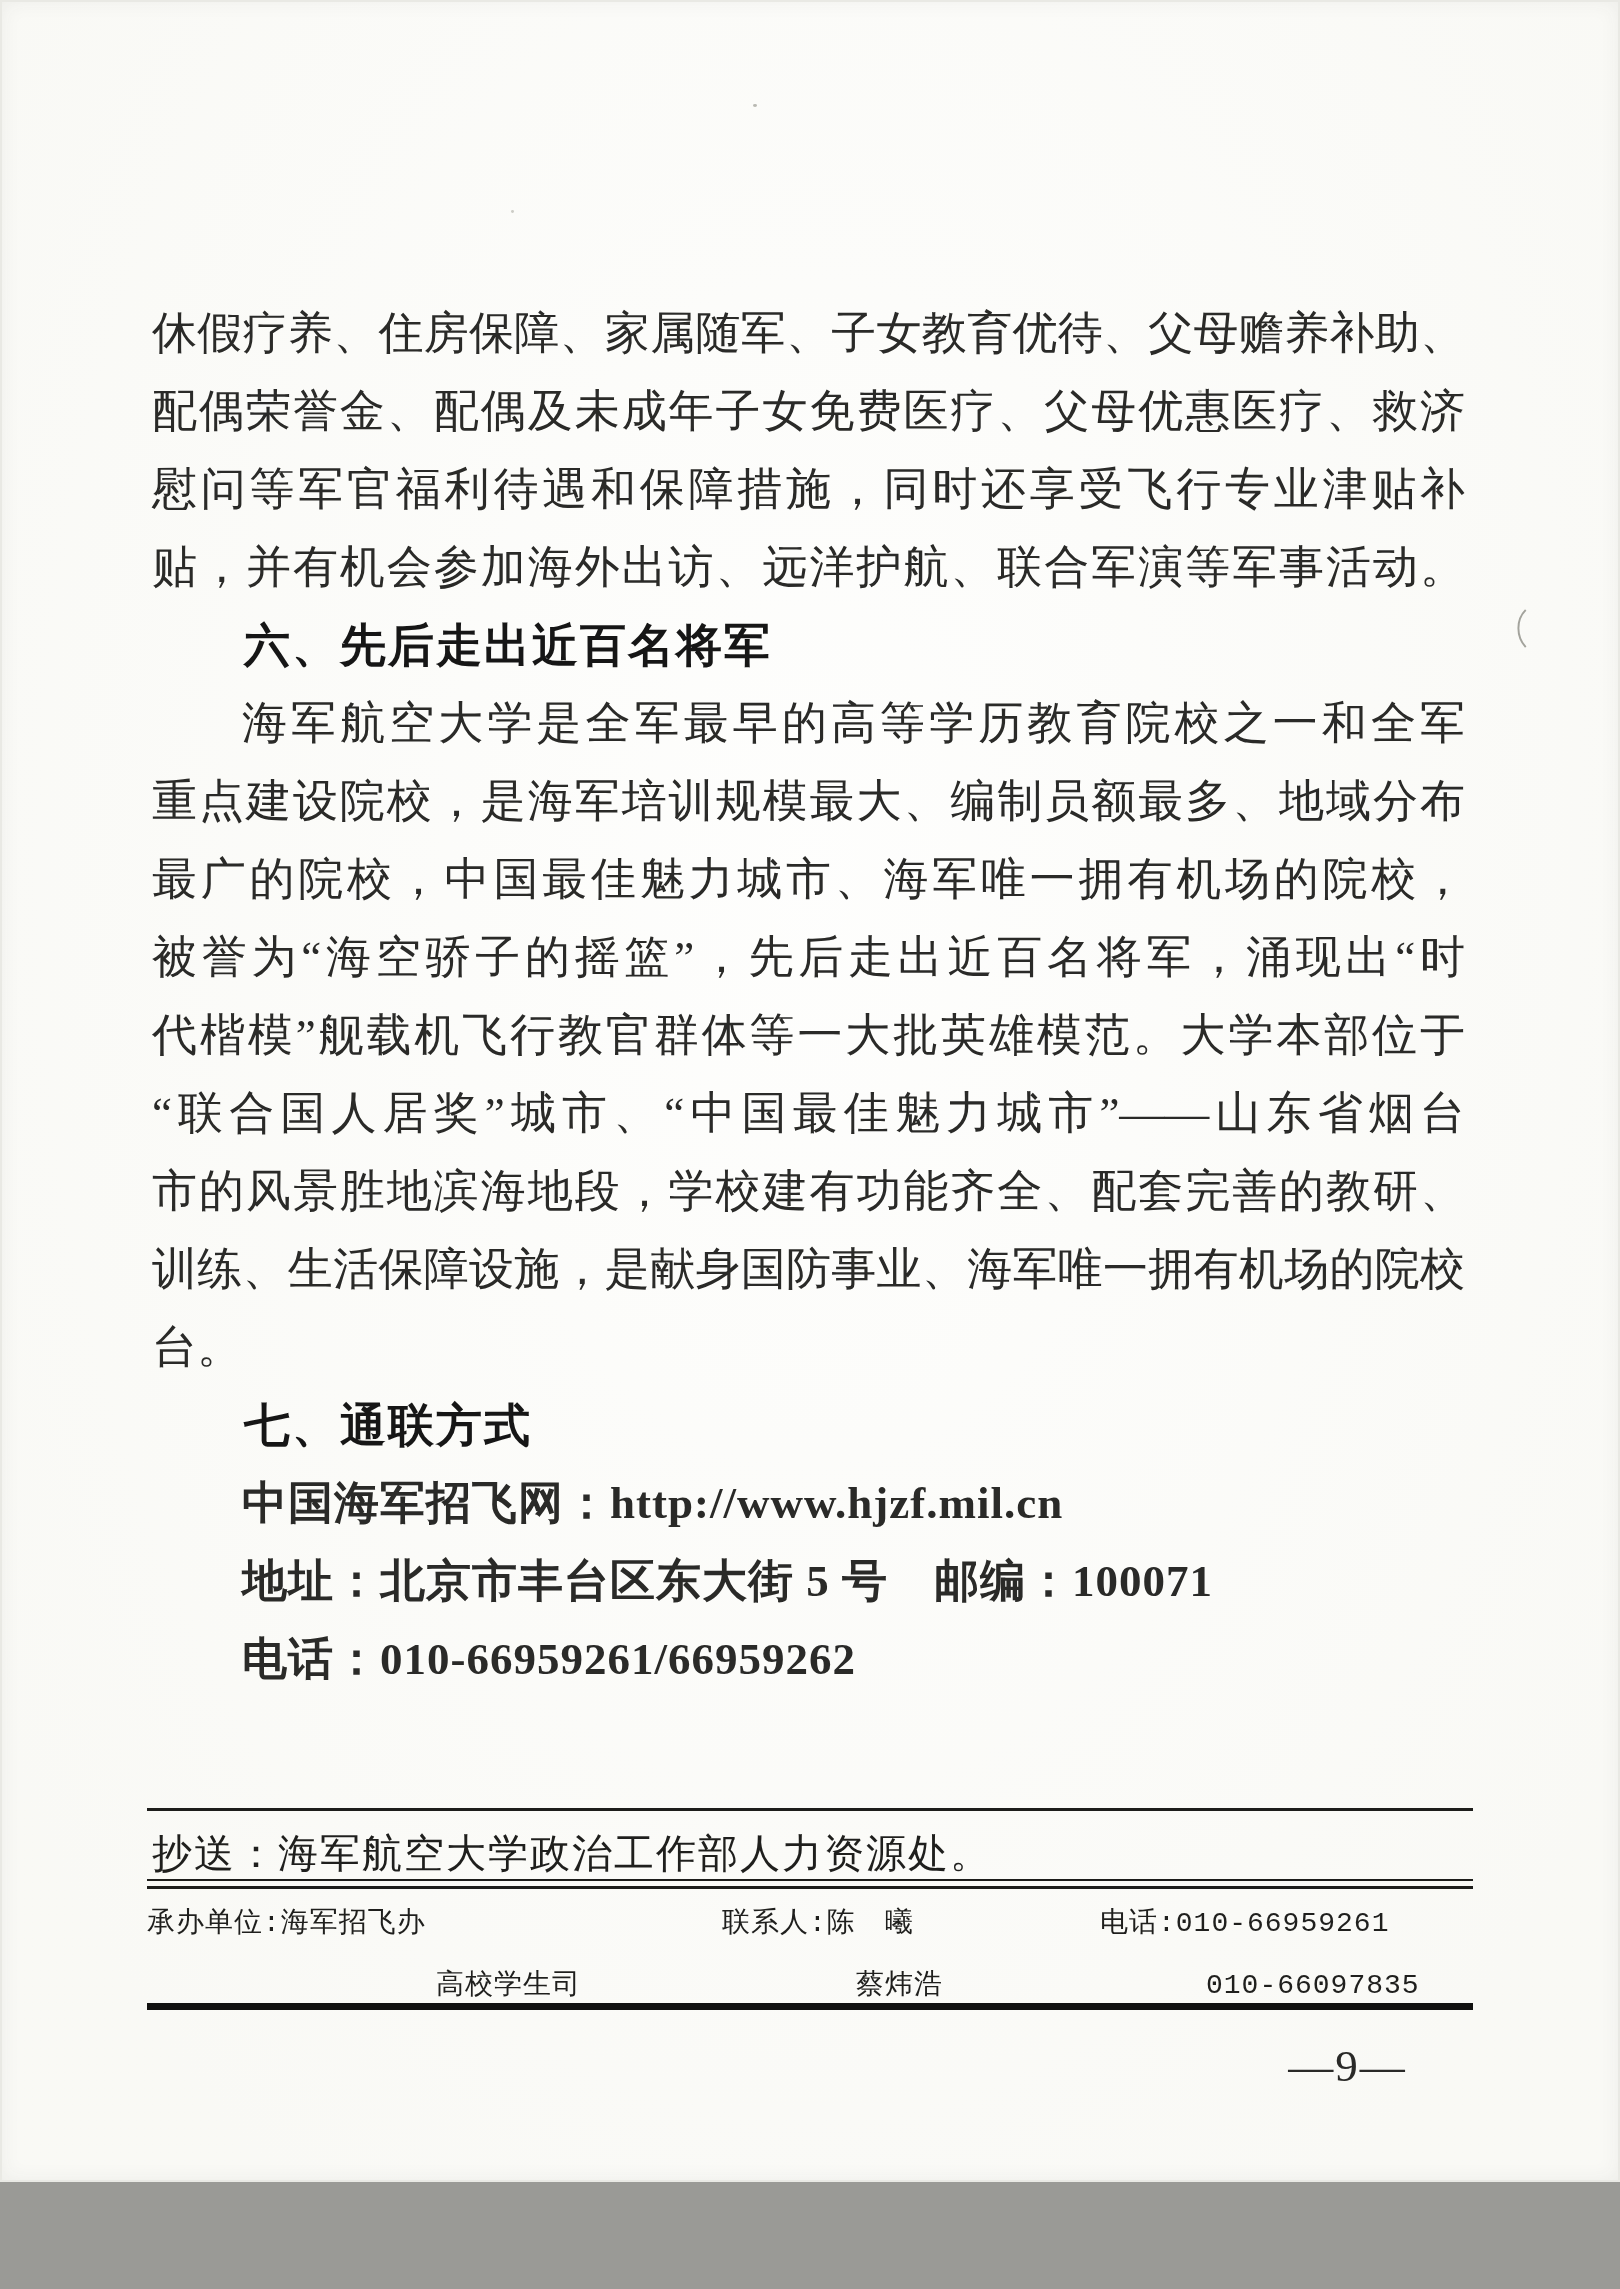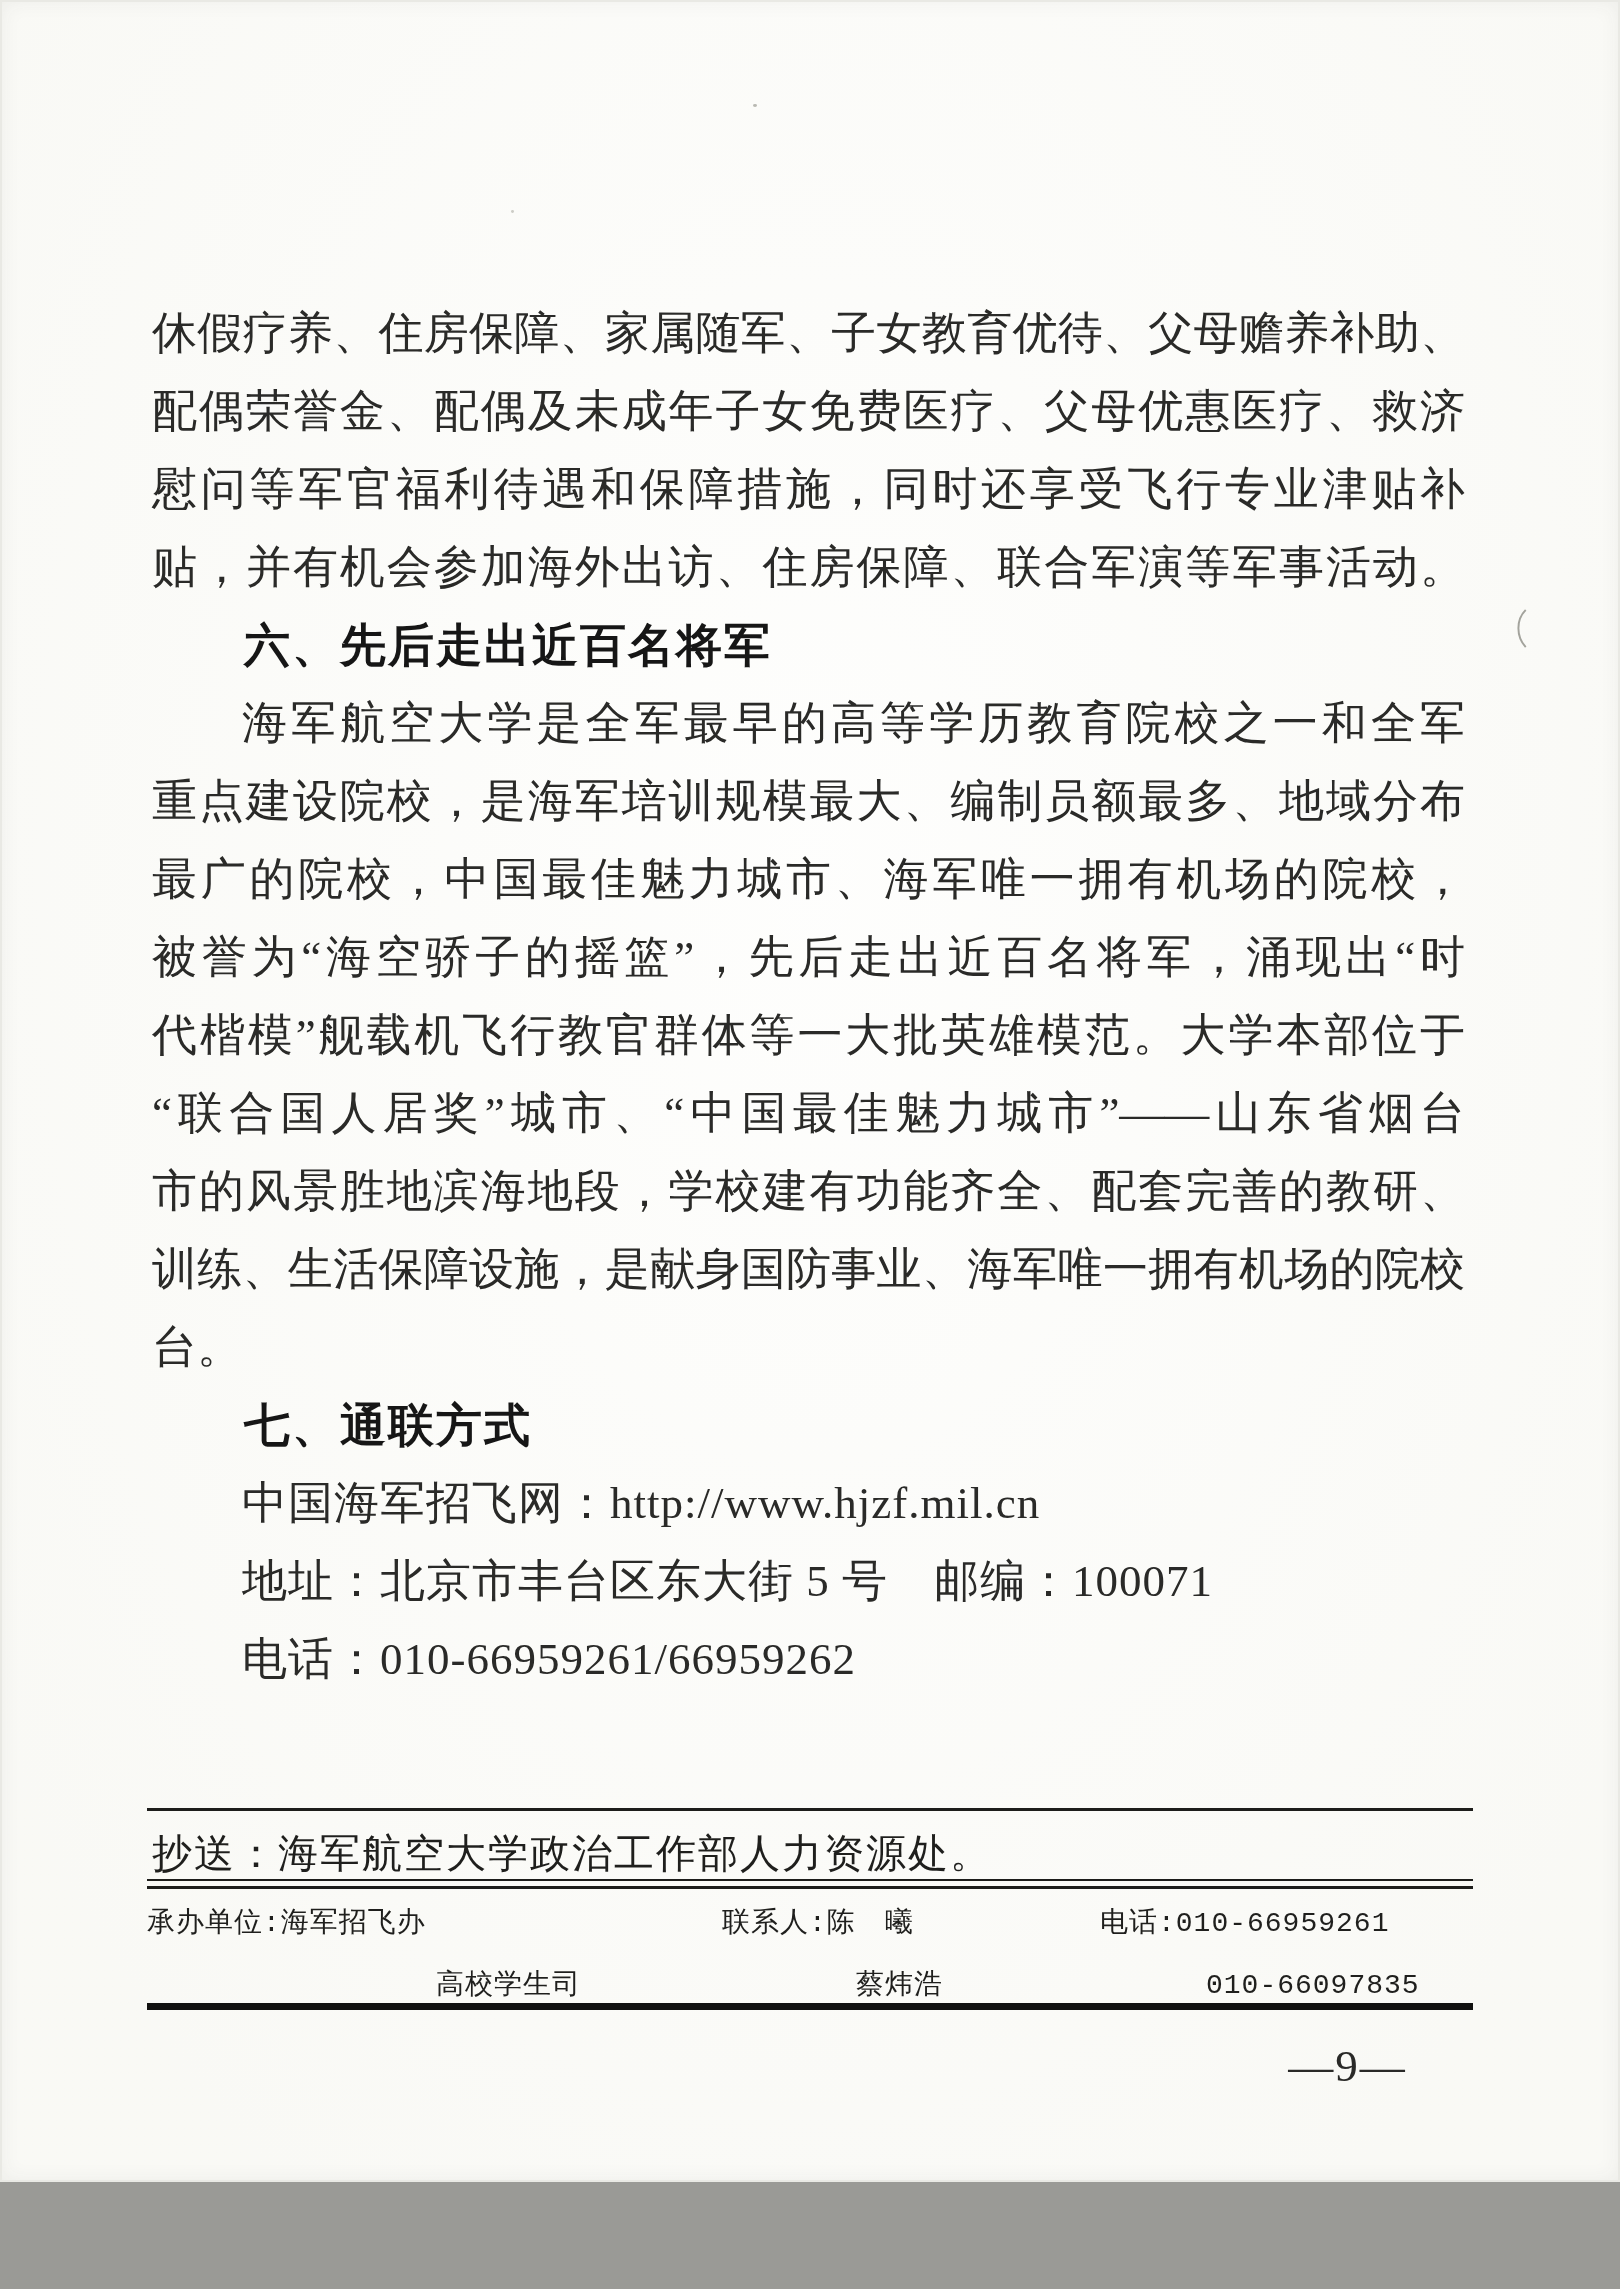--- a/index.html
+++ b/index.html
@@ -37,20 +37,21 @@
     font-family:"Liberation Sans","DejaVu Sans",sans-serif;
     font-weight:bold;
     font-size:46px;
     color:#161616;
     text-indent:2em;
     letter-spacing:2px;
   }
   .contact{
     text-indent:2em;
     letter-spacing:1px;
+    font-weight:bold;
   }
   
   .rule{ position:absolute; left:147px; width:1326px; background:#1d1d1b; }
   .rule-top{ top:1808px; height:2.9px; }
   .rule-d1{ top:1879px; height:2px; }
   .rule-d2{ top:1886px; height:2.9px; }
   .rule-bottom{ top:2003px; height:6.9px; background:#111110; }
   .cc{
     position:absolute; left:152px; top:1819px;
     height:69px; line-height:69px;
@@ -90,21 +91,21 @@
 <body>
 
 <div class="page">
 
   <main class="text-block">
 
     <section>
       <div class="line just">休假疗养、住房保障、家属随军、子女教育优待、父母赡养补助、</div>
       <div class="line just">配偶荣誉金、配偶及未成年子女免费医疗、父母优惠医疗、救济</div>
       <div class="line just">慰问等军官福利待遇和保障措施，同时还享受飞行专业津贴补</div>
-      <div class="line just">贴，并有机会参加海外出访、住房保障、联合军演等军事活动。</div>
+      <div class="line just">贴，并有机会参加海外出访、远洋护航、联合军演等军事活动。</div>
     </section>
 
     <h2 class="heading">六、先后走出近百名将军</h2>
 
     <section>
       <div class="line just indent">海军航空大学是全军最早的高等学历教育院校之一和全军</div>
       <div class="line just">重点建设院校，是海军培训规模最大、编制员额最多、地域分布</div>
       <div class="line just">最广的院校，中国最佳魅力城市、海军唯一拥有机场的院校，</div>
       <div class="line just">被誉为“海空骄子的摇篮”，先后走出近百名将军，涌现出“时</div>
       <div class="line just">代楷模”舰载机飞行教官群体等一大批英雄模范。大学本部位于</div>

